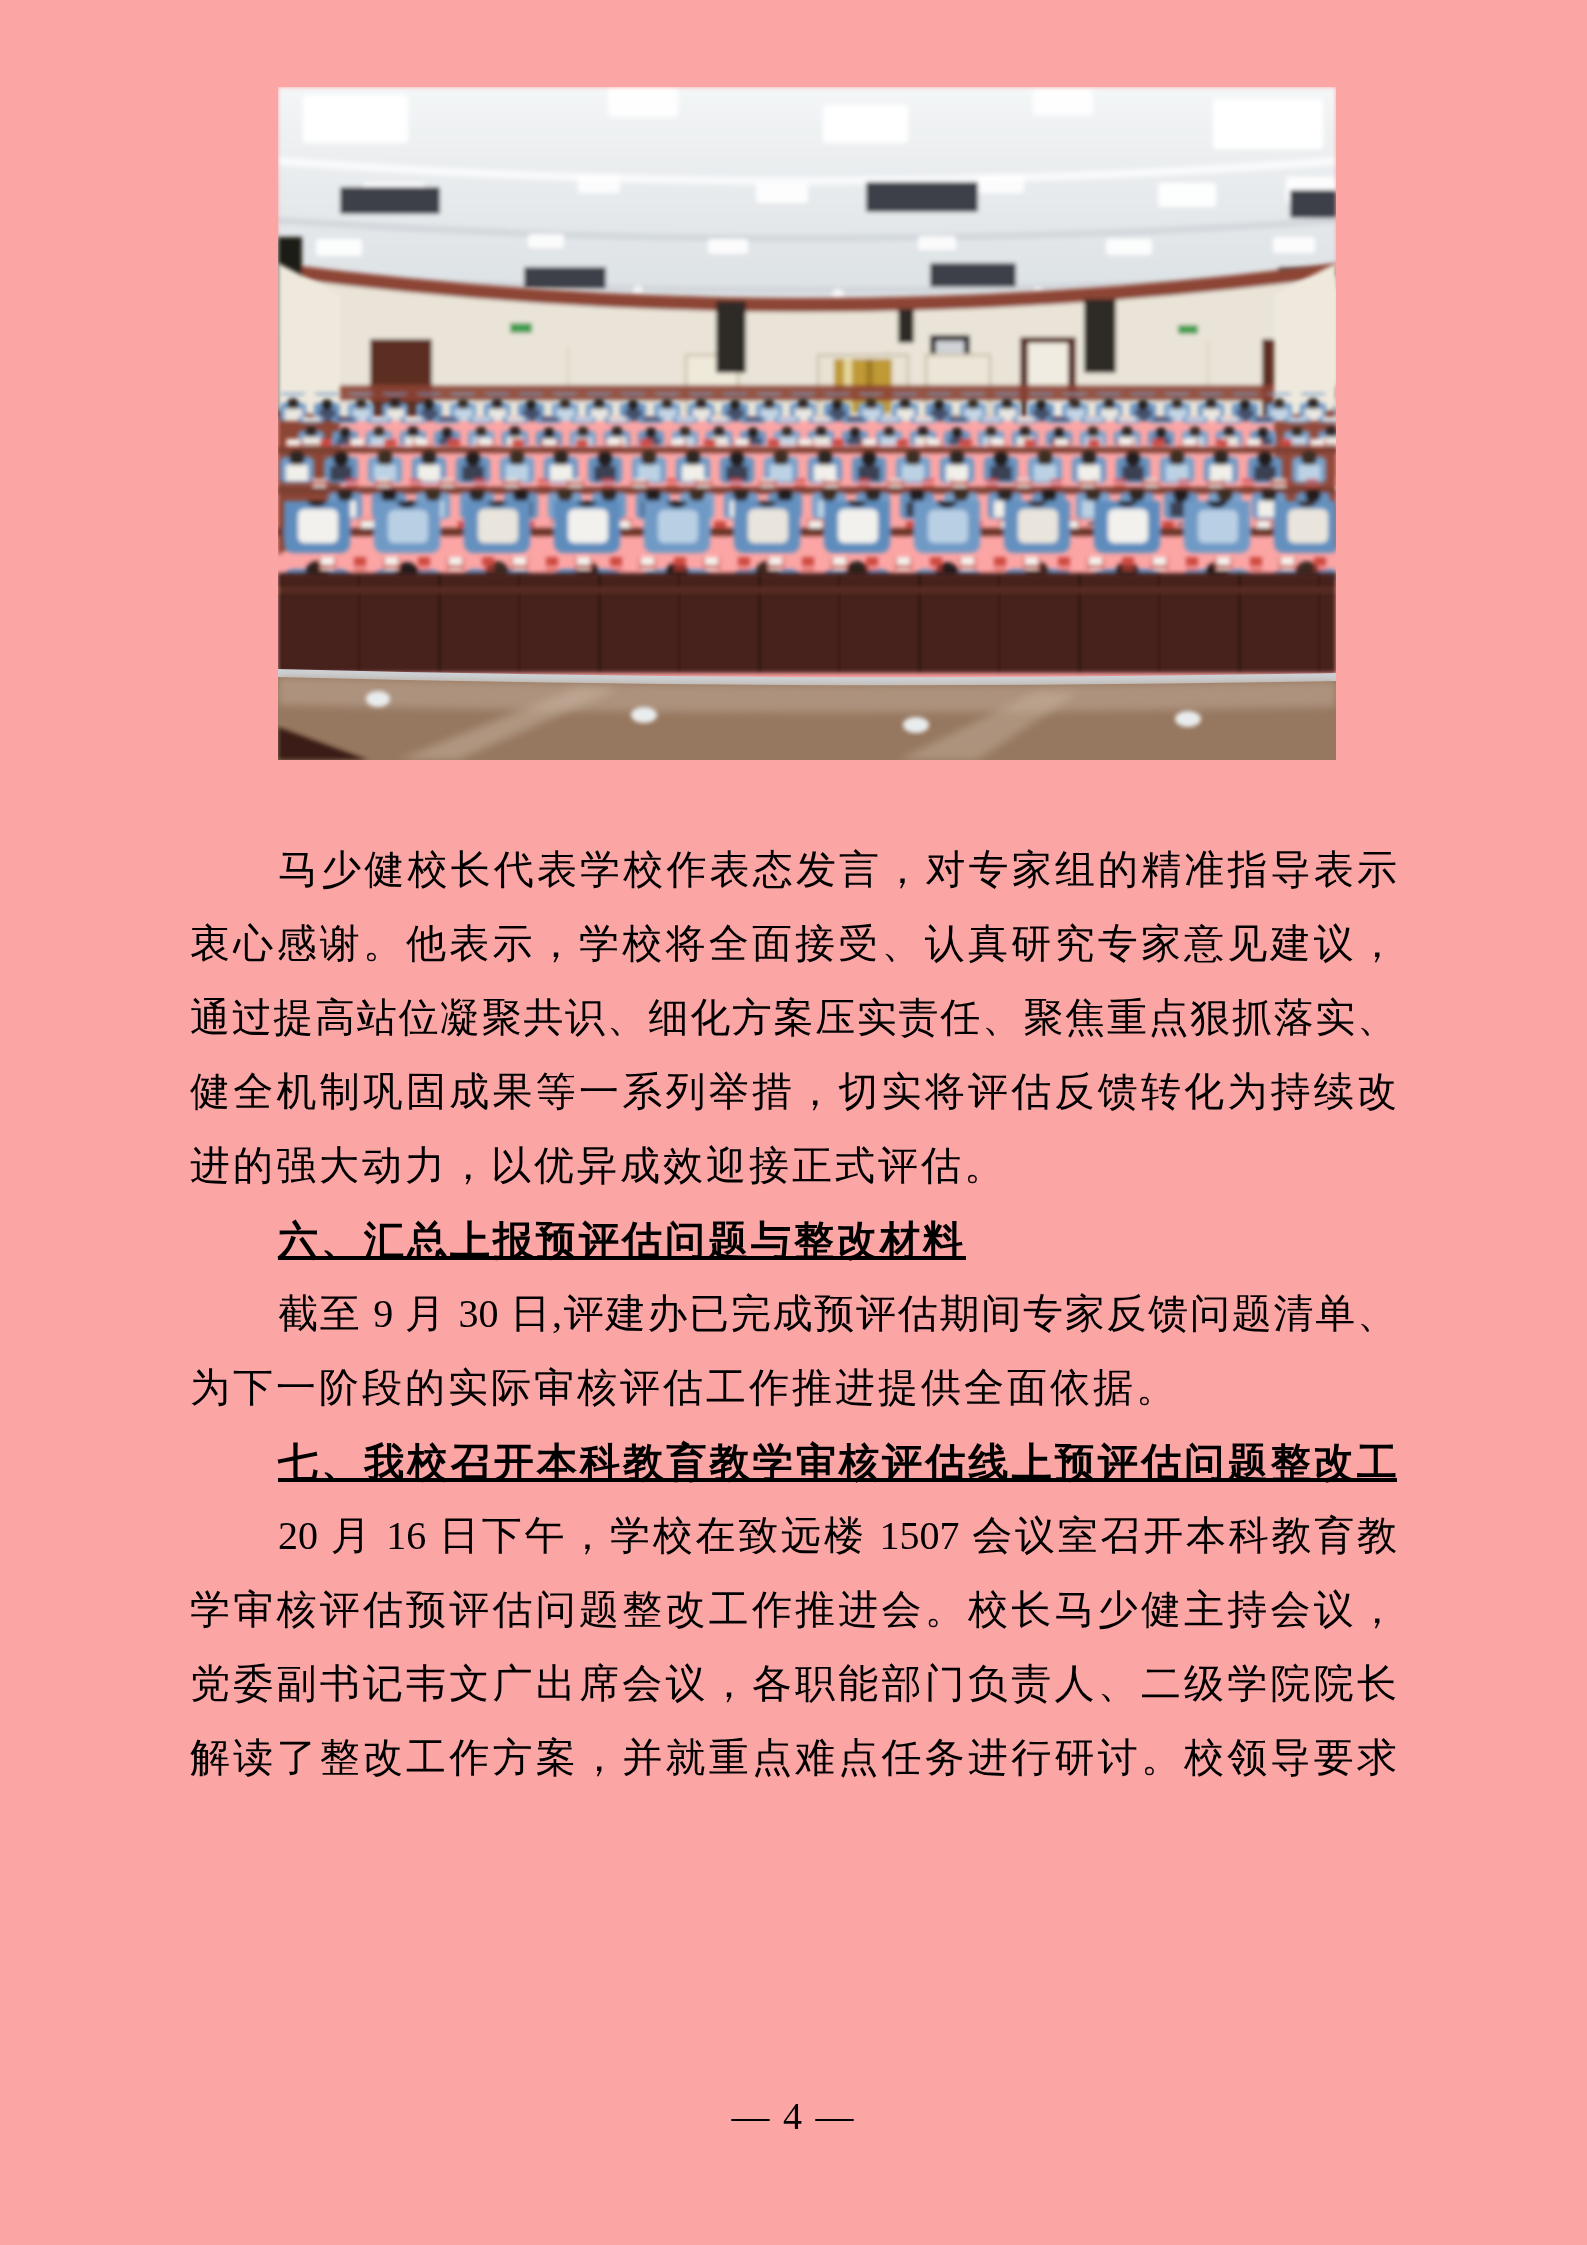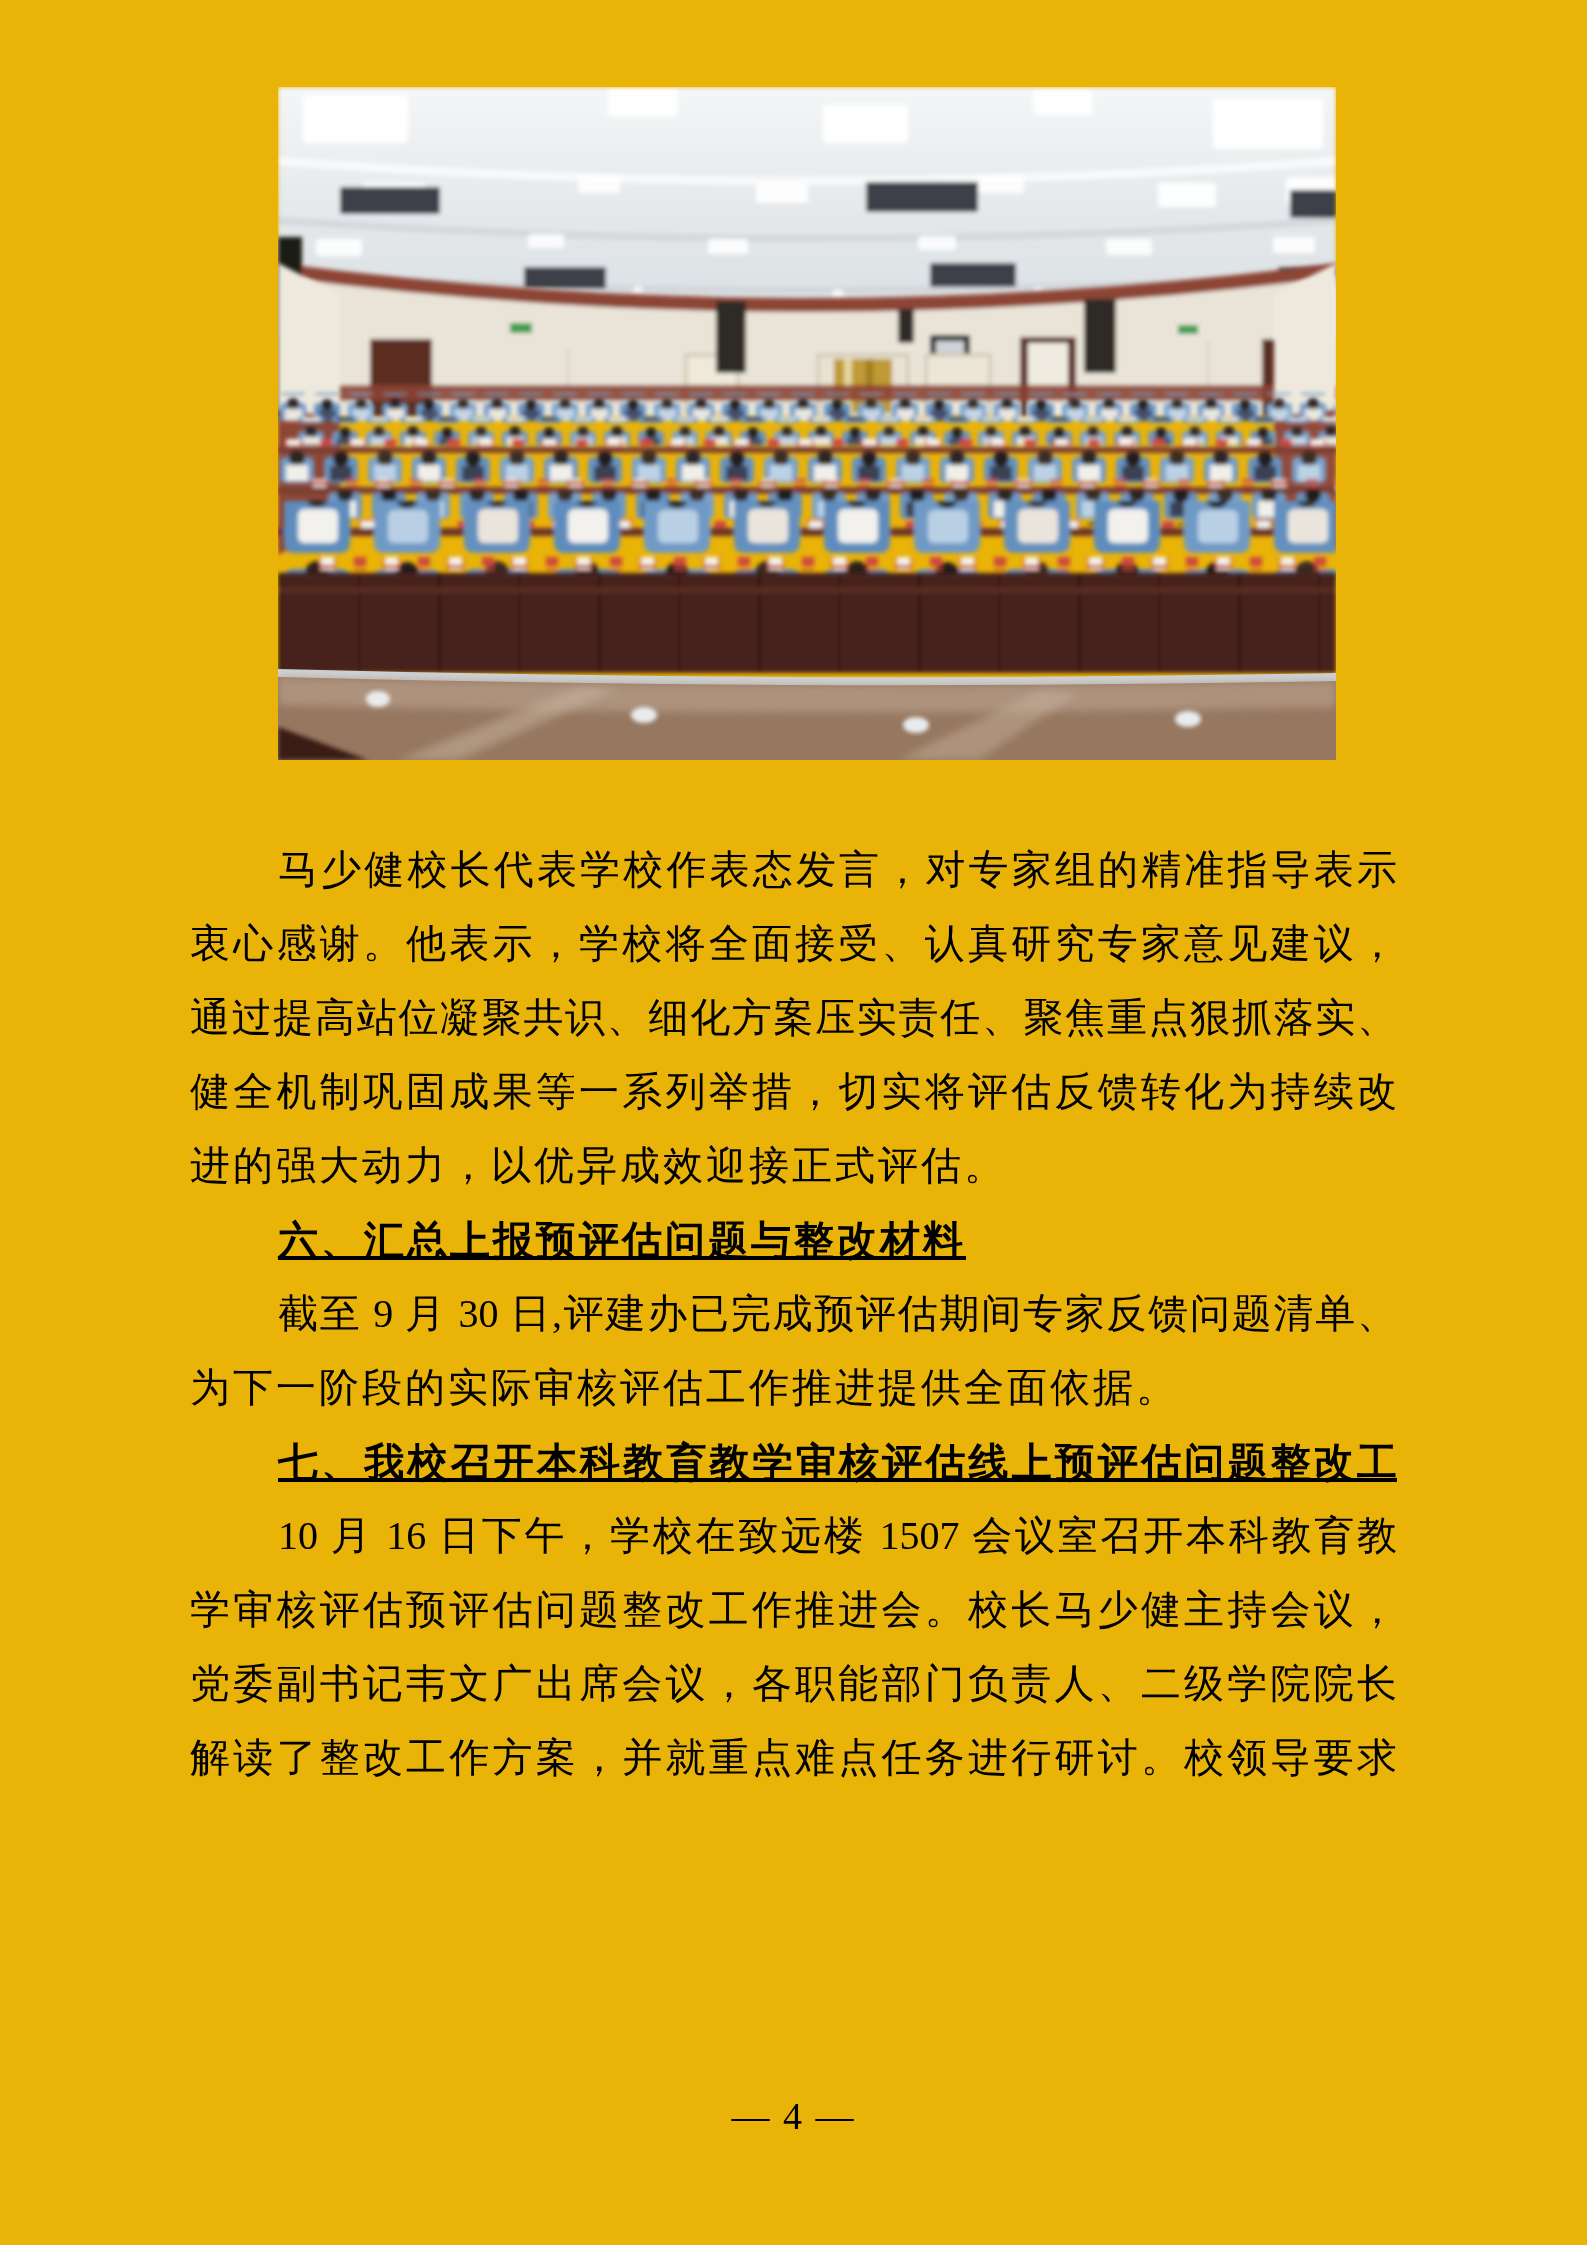--- a/index.html
+++ b/index.html
@@ -1,19 +1,19 @@
 <!DOCTYPE html>
 <html><head>
 <meta charset="utf-8">
 <style>
   html,body{margin:0;padding:0;background:#ffffff;}
   .page{
     position:relative;
     width:1587px;height:2245px;
-    background:#eab308;
+    background:#fca5a5;
     overflow:hidden;
     font-family:"Liberation Serif", serif;
     color:#000;
   }
   .photo{
     position:absolute;left:278px;top:87px;width:1058px;height:673px;
     overflow:hidden;
   }
   .photo svg{display:block;width:100%;height:100%;}
   .textblock{
@@ -252,21 +252,21 @@
   <div class="textblock">
     <div class="line indent stretch">马少健校长代表学校作表态发言，对专家组的精准指导表示</div>
     <div class="line stretch">衷心感谢。他表示，学校将全面接受、认真研究专家意见建议，</div>
     <div class="line stretch">通过提高站位凝聚共识、细化方案压实责任、聚焦重点狠抓落实、</div>
     <div class="line stretch">健全机制巩固成果等一系列举措，切实将评估反馈转化为持续改</div>
     <div class="line plainend">进的强大动力，以优异成效迎接正式评估。</div>
     <div class="line indent bold plainend">六、汇总上报预评估问题与整改材料</div>
     <div class="line indent stretch">截至 9 月 30 日,评建办已完成预评估期间专家反馈问题清单、</div>
     <div class="line plainend">为下一阶段的实际审核评估工作推进提供全面依据。</div>
     <div class="line indent bold stretch">七、我校召开本科教育教学审核评估线上预评估问题整改工</div>
-    <div class="line indent stretch">10 月 16 日下午，学校在致远楼 1507 会议室召开本科教育教</div>
+    <div class="line indent stretch">20 月 16 日下午，学校在致远楼 1507 会议室召开本科教育教</div>
     <div class="line stretch">学审核评估预评估问题整改工作推进会。校长马少健主持会议，</div>
     <div class="line stretch">党委副书记韦文广出席会议，各职能部门负责人、二级学院院长</div>
     <div class="line stretch">解读了整改工作方案，并就重点难点任务进行研讨。校领导要求</div>
   </div>
 
   <div class="pagenum">— 4 —</div>
 
 </div>
 
 </body></html>

